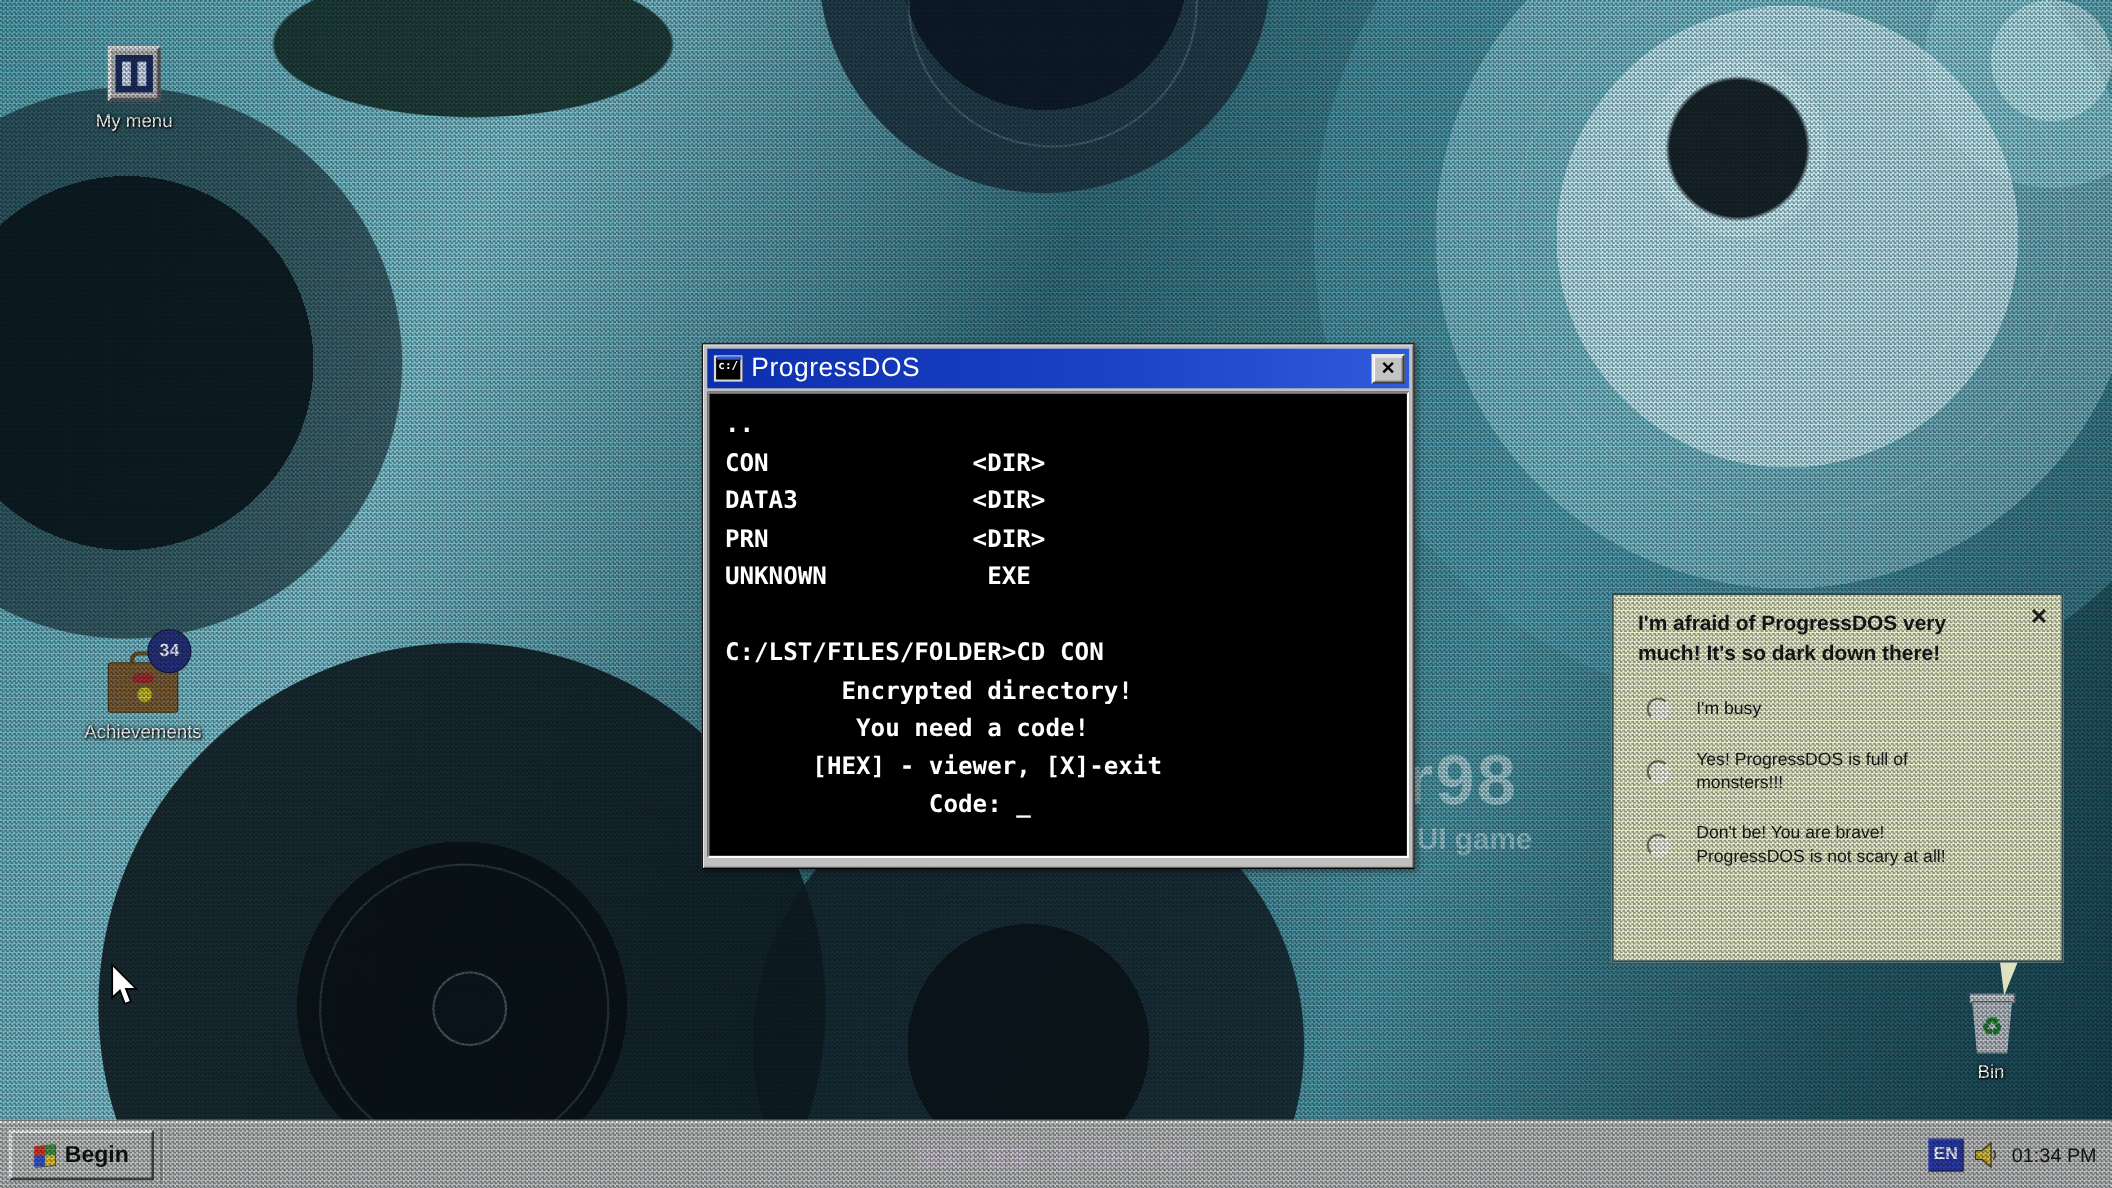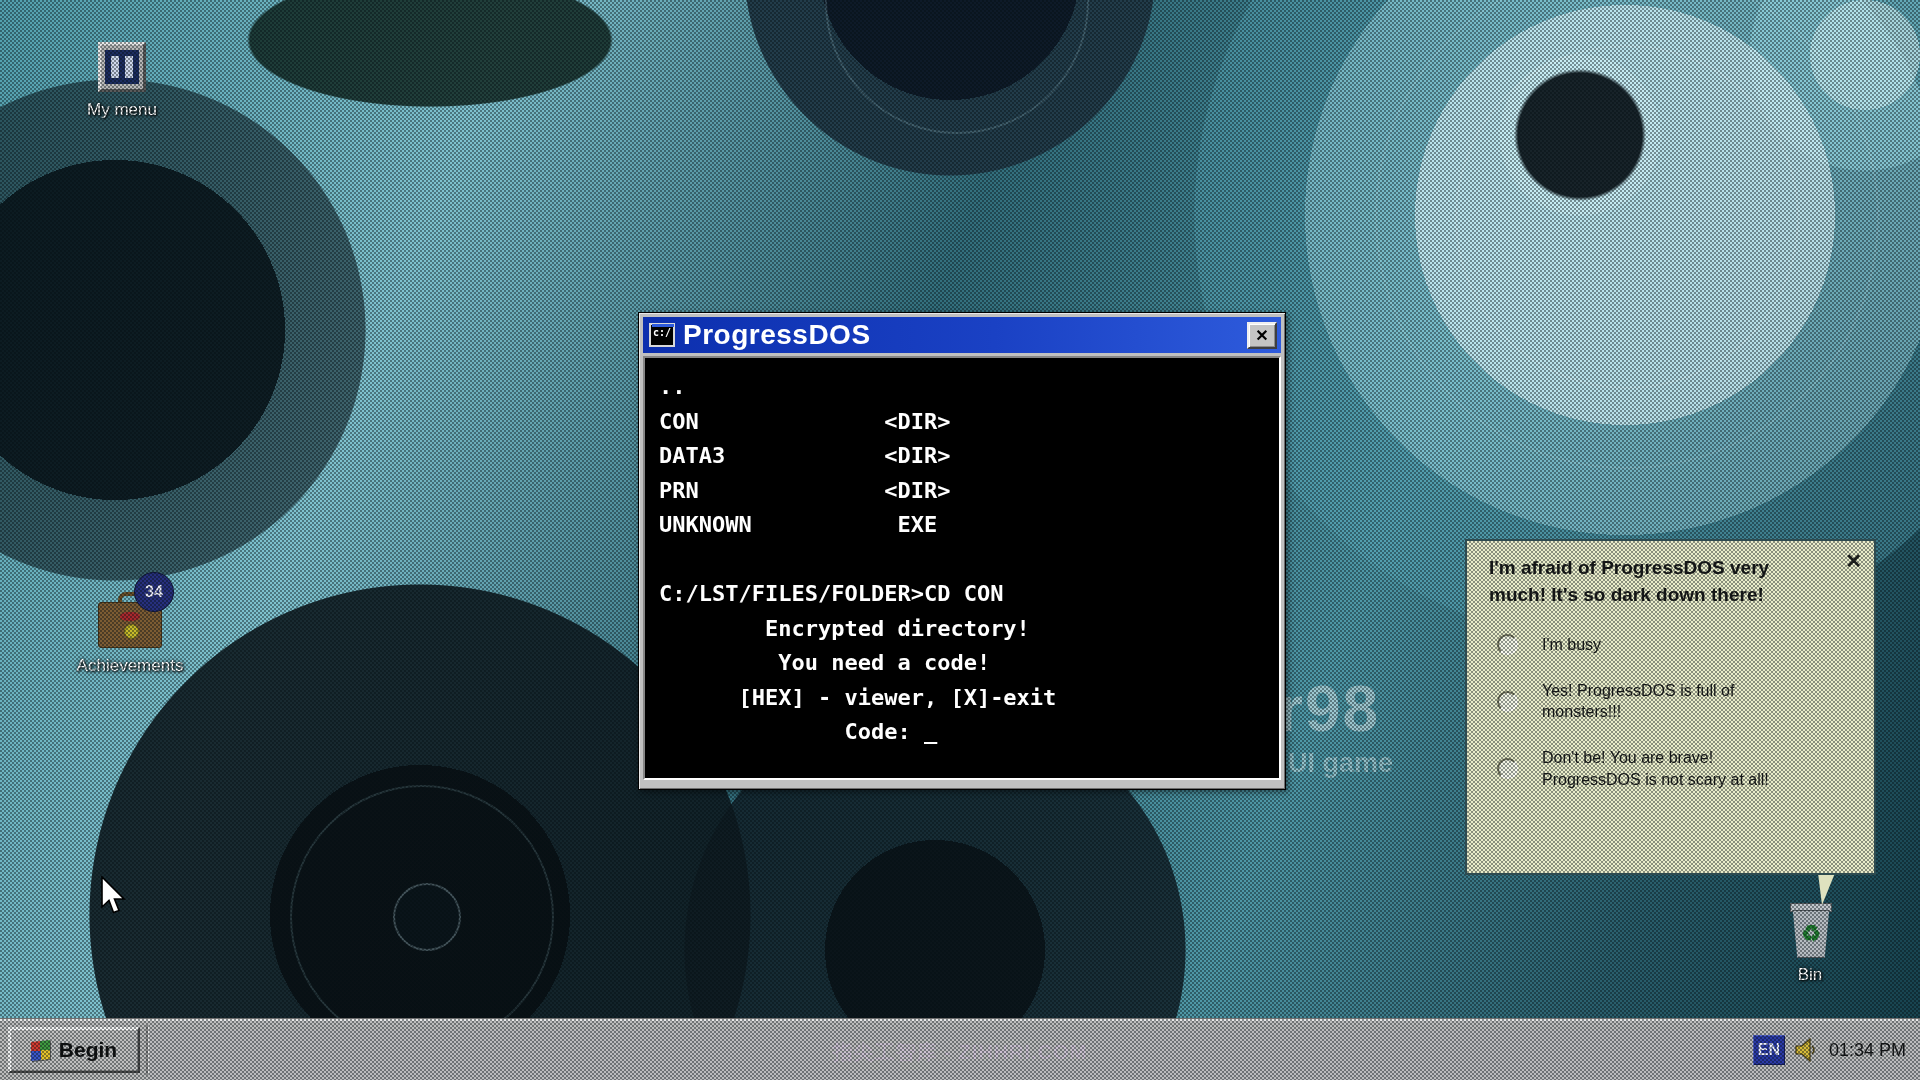--- a/index.html
+++ b/index.html
@@ -48,21 +48,21 @@
   .bin-can span{color:#1f7d2d;font-size:22px;font-weight:bold;}
 
   
   .dos{position:absolute;left:638px;top:312px;width:648px;height:478px;background:#c0c0c0;z-index:30;box-sizing:border-box;
     border:1px solid #000;box-shadow:inset 1px 1px 0 #e8e8e8,inset -1px -1px 0 #6d6d6d,2px 2px 6px rgba(0,0,0,.45);padding:4px;}
   .dos-title{height:36px;background:linear-gradient(90deg,#0c2fae 0%,#1a41c4 55%,#2e5bdc 100%);
     display:flex;align-items:center;padding:0 4px 0 6px;}
   .dos-ico{width:26px;height:24px;background:#000;border:2px solid #d8d8d8;box-sizing:border-box;
     color:#fff;font-family:"DejaVu Sans Mono",monospace;font-size:10px;font-weight:bold;line-height:9px;padding-left:2px;}
   .dos-ico b{display:block;height:3px;background:#2e5bdc;margin:-1px -1px 1px -1px;}
-  .dos-title .t{color:#fff;font-weight:bold;font-size:28px;margin-left:8px;flex:1;letter-spacing:.5px;}
+  .dos-title .t{color:#fff;font-weight:normal;font-size:24px;margin-left:8px;flex:1;letter-spacing:.5px;}
   .dos-close{width:30px;height:27px;background:#c4c4c4;border:2px solid;border-color:#efefef #3f3f3f #3f3f3f #efefef;
     display:flex;align-items:center;justify-content:center;font-weight:bold;font-size:16px;color:#000;cursor:pointer;box-sizing:border-box;
     box-shadow:inset 1px 1px 0 #fff,inset -1px -1px 0 #8a8a8a;}
   .dos-console{height:424px;margin-top:3px;background:#000;border:2px solid;border-color:#868686 #fff #fff #868686;
     box-sizing:border-box;padding:12px 14px;overflow:hidden;cursor:text;}
   .dos-console pre{margin:0;color:#fff;font-family:"DejaVu Sans Mono",monospace;font-weight:bold;
     font-size:22px;line-height:34.5px;letter-spacing:0;}
 
   
   .note{position:absolute;left:1465px;top:539px;width:411px;height:336px;background:#e9ecc9;z-index:20;

